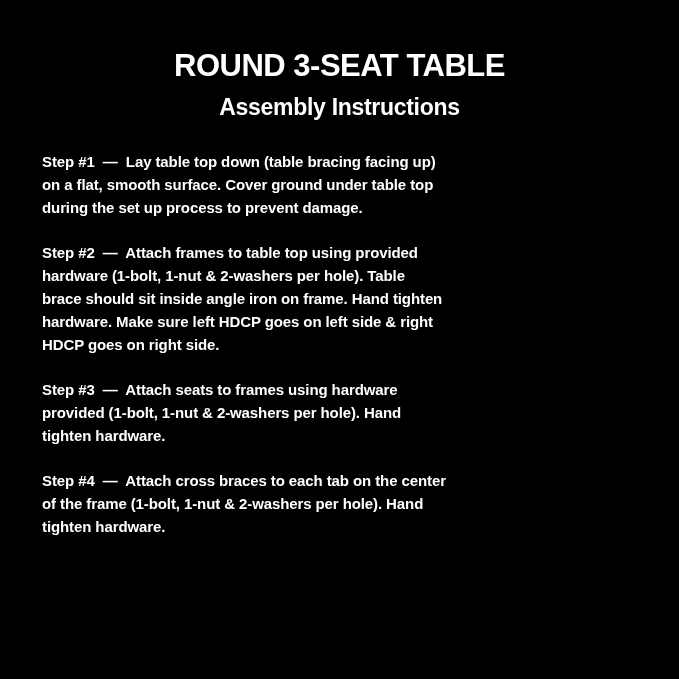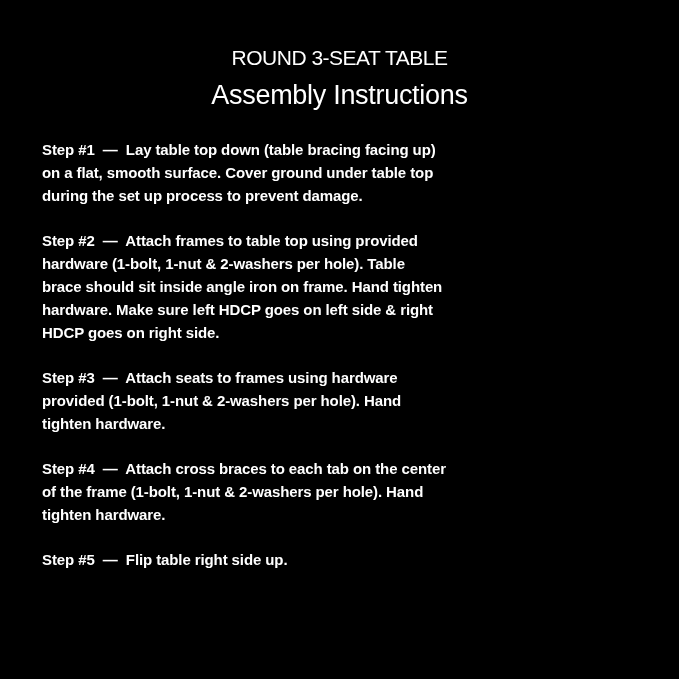--- a/index.html
+++ b/index.html
@@ -17,32 +17,32 @@
     font-weight: 700;
     overflow: hidden;
     box-sizing: border-box;
     padding: 40px 28px 0 42px;
   }
   .header-block {
     text-align: center;
     margin: 0 14px 0 0; 
   }
   h1.title {
-    margin: 0;
-    font-size: 21px;
+    margin: 8px;
+    font-size: 31px;
     line-height: 36px;
     letter-spacing: -0.5px;
-    font-weight: 400;
+    font-weight: 700;
   }
   h2.subtitle {
     margin: 4px 0 0 0;
-    font-size: 27px;
+    font-size: 23px;
     line-height: 30px;
     letter-spacing: -0.3px;
-    font-weight: 400;
+    font-weight: 700;
   }
   .steps {
     margin-top: 28px;
   }
   p.step {
     margin: 0 0 22px 0;
     font-size: 15px;
     line-height: 23px;
     letter-spacing: -0.1px;
     white-space: pre-wrap; 
@@ -65,15 +65,14 @@
 hardware (1-bolt, 1-nut &amp; 2-washers per hole). Table
 brace should sit inside angle iron on frame. Hand tighten
 hardware. Make sure left HDCP goes on left side &amp; right
 HDCP goes on right side.</p>
     <p class="step">Step #3  —  Attach seats to frames using hardware
 provided (1-bolt, 1-nut &amp; 2-washers per hole). Hand
 tighten hardware.</p>
     <p class="step">Step #4  —  Attach cross braces to each tab on the center
 of the frame (1-bolt, 1-nut &amp; 2-washers per hole). Hand
 tighten hardware.</p>
-    <p class="step">Step #5  —  Flip table right side up.</p>
   </div>
 </div>
 
 </body></html>

